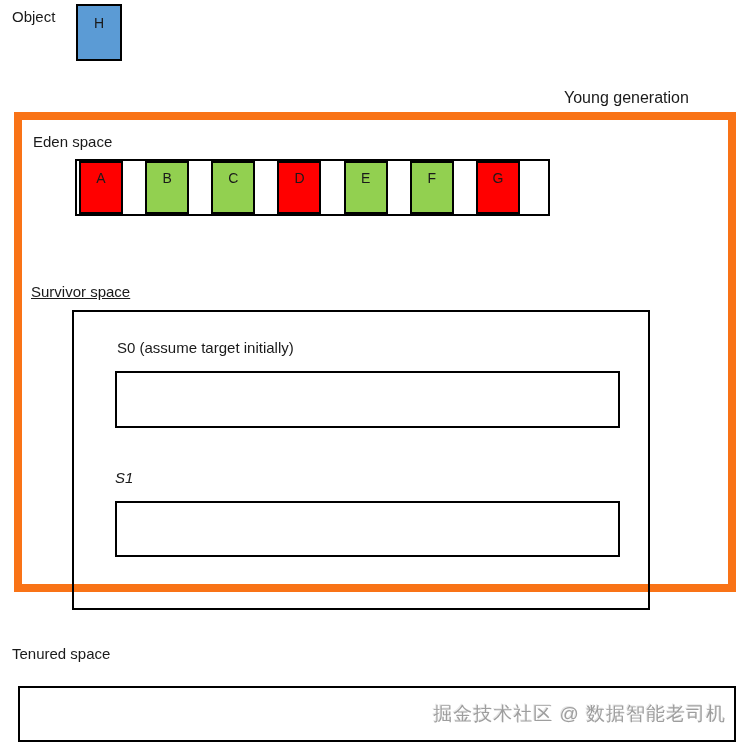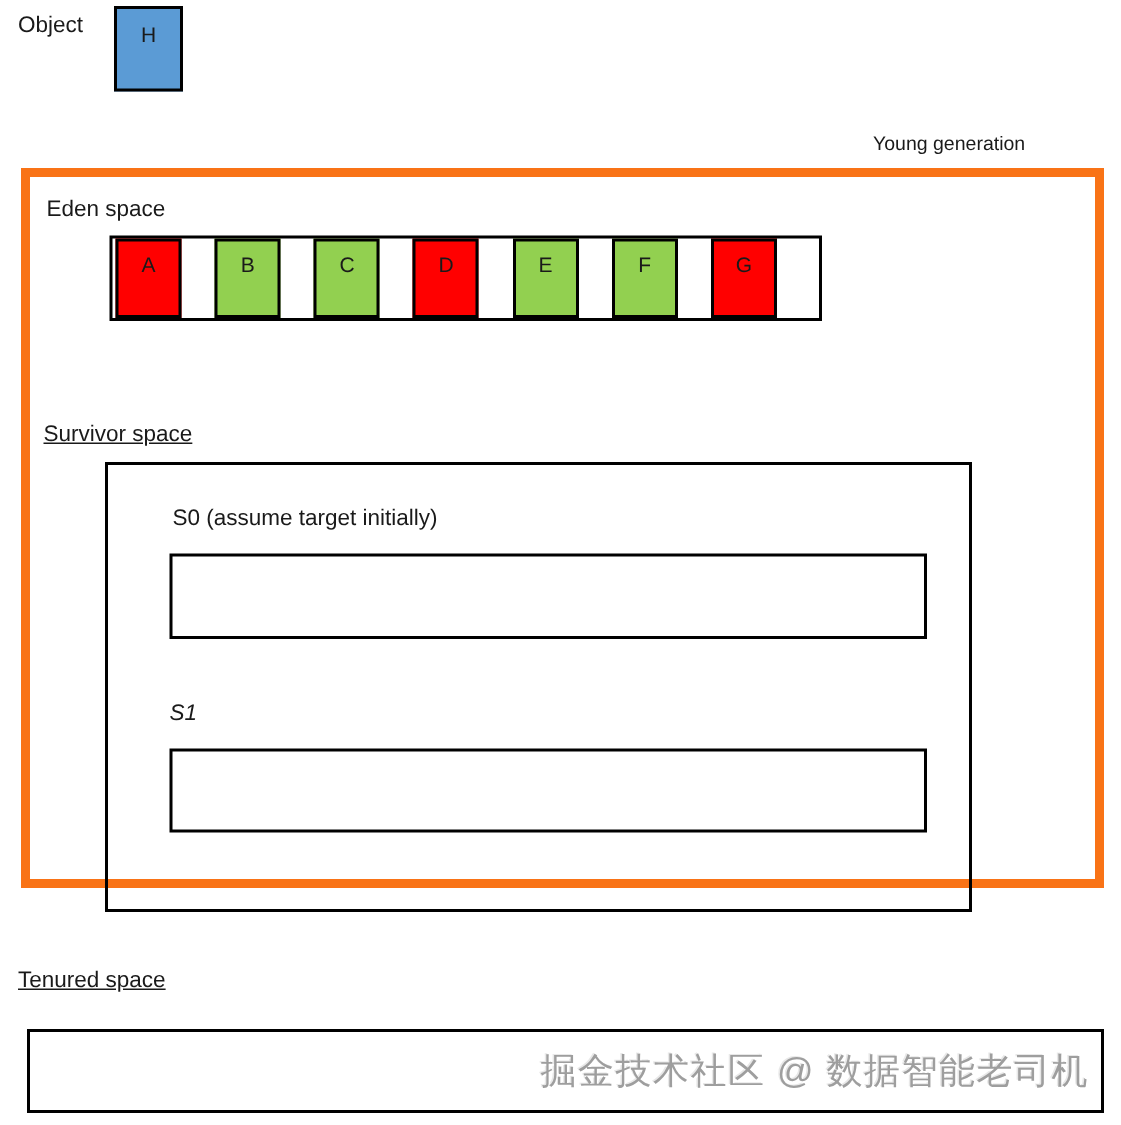--- a/index.html
+++ b/index.html
@@ -39,21 +39,21 @@
     padding-top: 9px;
     font-size: 14px;
   }
   
   .young-box {
     position: absolute;
     left: 14px;
     top: 112px;
     width: 722px;
     height: 480px;
-    border: 6px solid #f97316;
+    border: 8px solid #f97316;
     box-sizing: border-box;
   }
   
   .eden-row {
     position: absolute;
     left: 53px;
     top: 39px;
     width: 475px;
     height: 57px;
     border: 2px solid #000;
@@ -101,39 +101,39 @@
     width: 718px;
     height: 56px;
     border: 2px solid #000;
     box-sizing: border-box;
     display: flex;
     justify-content: flex-end;
     align-items: center;
     padding-right: 8px;
   }
   .watermark {
-    font-size: 24px;
+    font-size: 19px;
     color: #9e9e9e;
     text-shadow: 1px 1px 0 #ffffff, -1px -1px 0 #e8e8e8;
     letter-spacing: 1px;
     white-space: nowrap;
   }
 </style>
 </head>
 <body>
 
 <div class="canvas">
 
   <span class="lbl" style="left:12px; top:8px;">Object</span>
 
   <div class="object-box" style="background: rgb(91, 155, 213);">
     <span>H</span>
   </div>
 
-  <span class="lbl" style="left:582px; top:89px; font-size:13px;">Young generation</span>
+  <span class="lbl" style="left:564px; top:89px; font-size:16px;">Young generation</span>
 
   <div class="young-box">
 
     <span class="lbl" style="left:11px; top:13px;">Eden space</span>
 
     <div class="eden-row">
         <div class="slot" style="background: rgb(255, 0, 0);">A</div>
         <div class="slot" style="background: rgb(146, 208, 80);">B</div>
         <div class="slot" style="background: rgb(146, 208, 80);">C</div>
         <div class="slot" style="background: rgb(255, 0, 0);">D</div>
@@ -149,19 +149,19 @@
       <span class="lbl" style="left:43px; top:27px;">S0 (assume target initially)</span>
 
       <div class="s-rect s0-rect"></div>
 
       <span class="lbl" style="left:41px; top:157px;font-style:italic;">S1</span>
 
       <div class="s-rect s1-rect"></div>
     </div>
   </div>
 
-  <span class="lbl" style="left:12px; top:645px;text-decoration:underline;">Tenured space</span>
+  <span class="lbl" style="left:12px; top:645px;">Tenured space</span>
 
   <div class="tenured-box">
     <span class="watermark">掘金技术社区 @ 数据智能老司机</span>
   </div>
 
 </div>
 
 </body></html>

